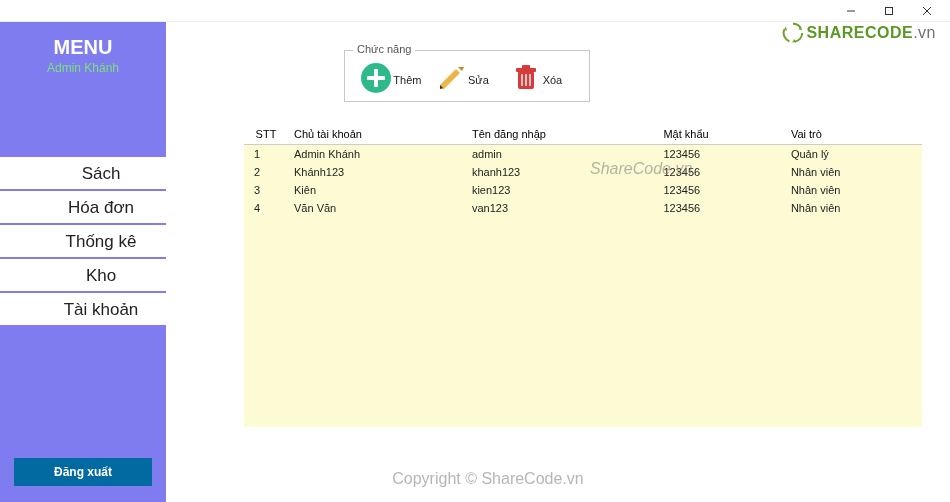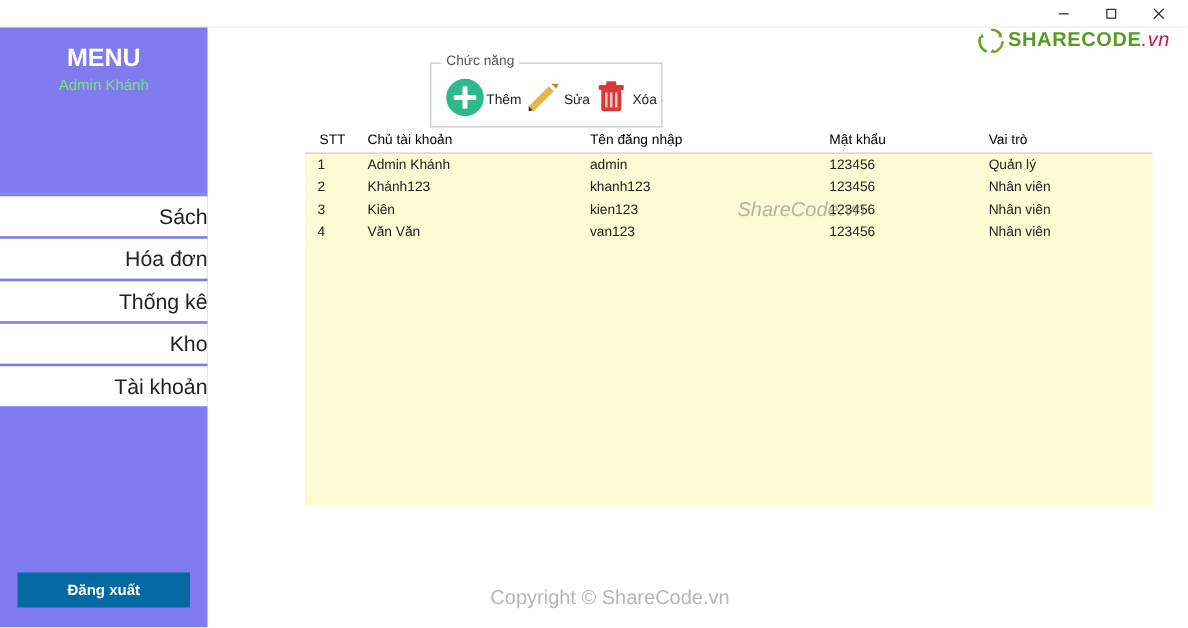--- a/index.html
+++ b/index.html
@@ -8,38 +8,38 @@
 
     
     .titlebar { height: 22px; background: #fff; display: flex; justify-content: flex-end; align-items: center; padding-right: 4px; border-bottom: 1px solid #eee; }
     .titlebar .ctl { width: 38px; height: 20px; display: flex; align-items: center; justify-content: center; color: #555; font-size: 12px; }
     .titlebar svg { width: 10px; height: 10px; }
 
     
     .logo-wrap { position: absolute; top: 22px; right: 14px; display: flex; align-items: center; gap: 2px; font-weight: 700; font-size: 16px; letter-spacing: 0.5px; }
     .logo-wrap .svg { width: 22px; height: 22px; }
     .logo-wrap .a { color: #5a9926; }
-    .logo-wrap .b { color: #be185d; font-weight: 400; font-style: italic; }
+    .logo-wrap .b { color: #737373; font-weight: 400; }
 
     
     .app { display: flex; height: calc(502px - 22px); }
     .sidebar { width: 166px; background: #7e7cef; display: flex; flex-direction: column; }
     .sidebar .title { color: #fff; font-weight: 700; font-size: 20px; text-align: center; margin: 14px 0 2px; }
     .sidebar .user { color: #7be07b; font-size: 12px; text-align: center; margin-bottom: 32px; }
     .navgap { height: 48px; }
-    .navitem { height: 34px; line-height: 34px; background: #fff; color: #222; font-size: 17px; text-align: right; border-top: 2px solid #7e7cef; cursor: pointer; padding-left: 36px; }
+    .navitem { height: 34px; line-height: 34px; background: #fff; color: #222; font-size: 17px; text-align: center; border-top: 2px solid #7e7cef; cursor: pointer; padding-left: 36px; }
     .navitem:first-of-type { border-top: none; }
     .navitem.active { font-weight: 500; }
     .spacer { flex: 1; }
     .logout { margin: 0 14px 16px; background: #0369a1; color: #fff; border: none; height: 28px; font-size: 12px; font-weight: 700; cursor: pointer; }
 
     
     .main { flex: 1; padding: 28px 28px 18px 78px; display: flex; flex-direction: column; position: relative; }
 
-    .groupbox { border: 1px solid #c8c8c8; width: 186px; padding: 10px 10px 6px; margin-left: 100px; position: relative; }
+    .groupbox { border: 1px solid #c8c8c8; width: 246px; padding: 10px 10px 6px; margin-left: 100px; margin-bottom: 22px; position: relative; }
     .groupbox .legend { position: absolute; top: -8px; left: 8px; background: #fff; padding: 0 4px; font-size: 11px; color: #555; }
     .btnrow { display: flex; justify-content: space-around; }
     .tbtn { display: flex; flex-direction: row; align-items: center; width: 66px; cursor: pointer; }
     .tbtn .ic { width: 34px; height: 34px; display: flex; align-items: center; justify-content: center; }
     .tbtn .lbl { font-size: 11px; margin-top: 4px; color: #222; }
 
     
     .grid { flex: 1; font-size: 11px; color: #222; }
     .grid table { width: 100%; border-collapse: collapse; }
     .grid thead th { font-weight: 400; color: #000; background: #fff; padding: 4px 6px; border-bottom: 1px solid #ccc; text-align: left; margin-top: 12px; }

